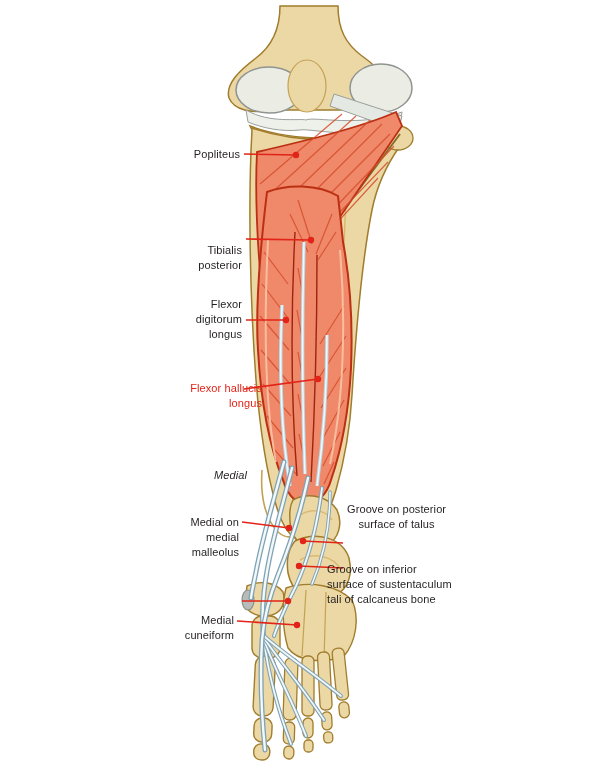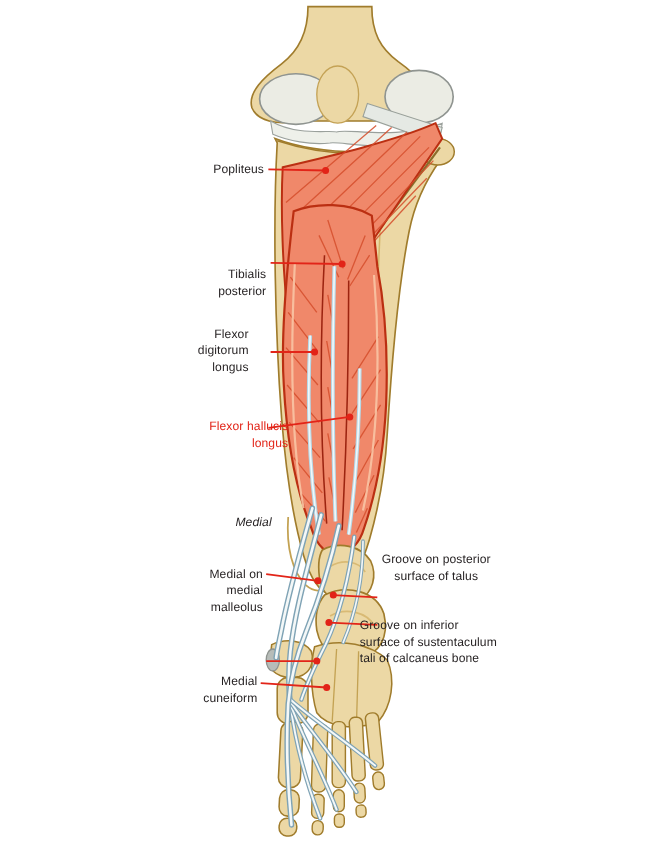--- a/index.html
+++ b/index.html
@@ -6,21 +6,21 @@
   .stage{position:relative;width:600px;height:768px;background:#ffffff;overflow:hidden;
          font-family:"Liberation Sans",sans-serif;}
   .stage svg{position:absolute;left:0;top:0;}
   .lbl{position:absolute;font-size:11px;line-height:15px;color:#231f20;
        white-space:pre-line;letter-spacing:0.1px;}
   .lbl.right{text-align:right;}
   .lbl.red{color:#e22418;}
   .lbl.ital{font-style:italic;}
   #lbl-popliteus{right:360px;top:147px;}
   #lbl-tibialis{right:358px;top:231px;margin-top:12px;}
-  #lbl-fdl{right:374px;top:297px;}
+  #lbl-fdl{right:358px;top:297px;}
   #lbl-fhl{right:338px;top:381px;}
   #lbl-medial{left:214px;top:468px;}
   #lbl-malleolus{right:361px;top:515px;}
   #lbl-talus{left:347px;top:502px;text-align:center;}
   #lbl-sustentaculum{left:327px;top:562px;}
   #lbl-navicular{right:361px;top:580px;}
   #lbl-cuneiform{right:366px;top:613px;}
 </style>
 </head>
 <body>

